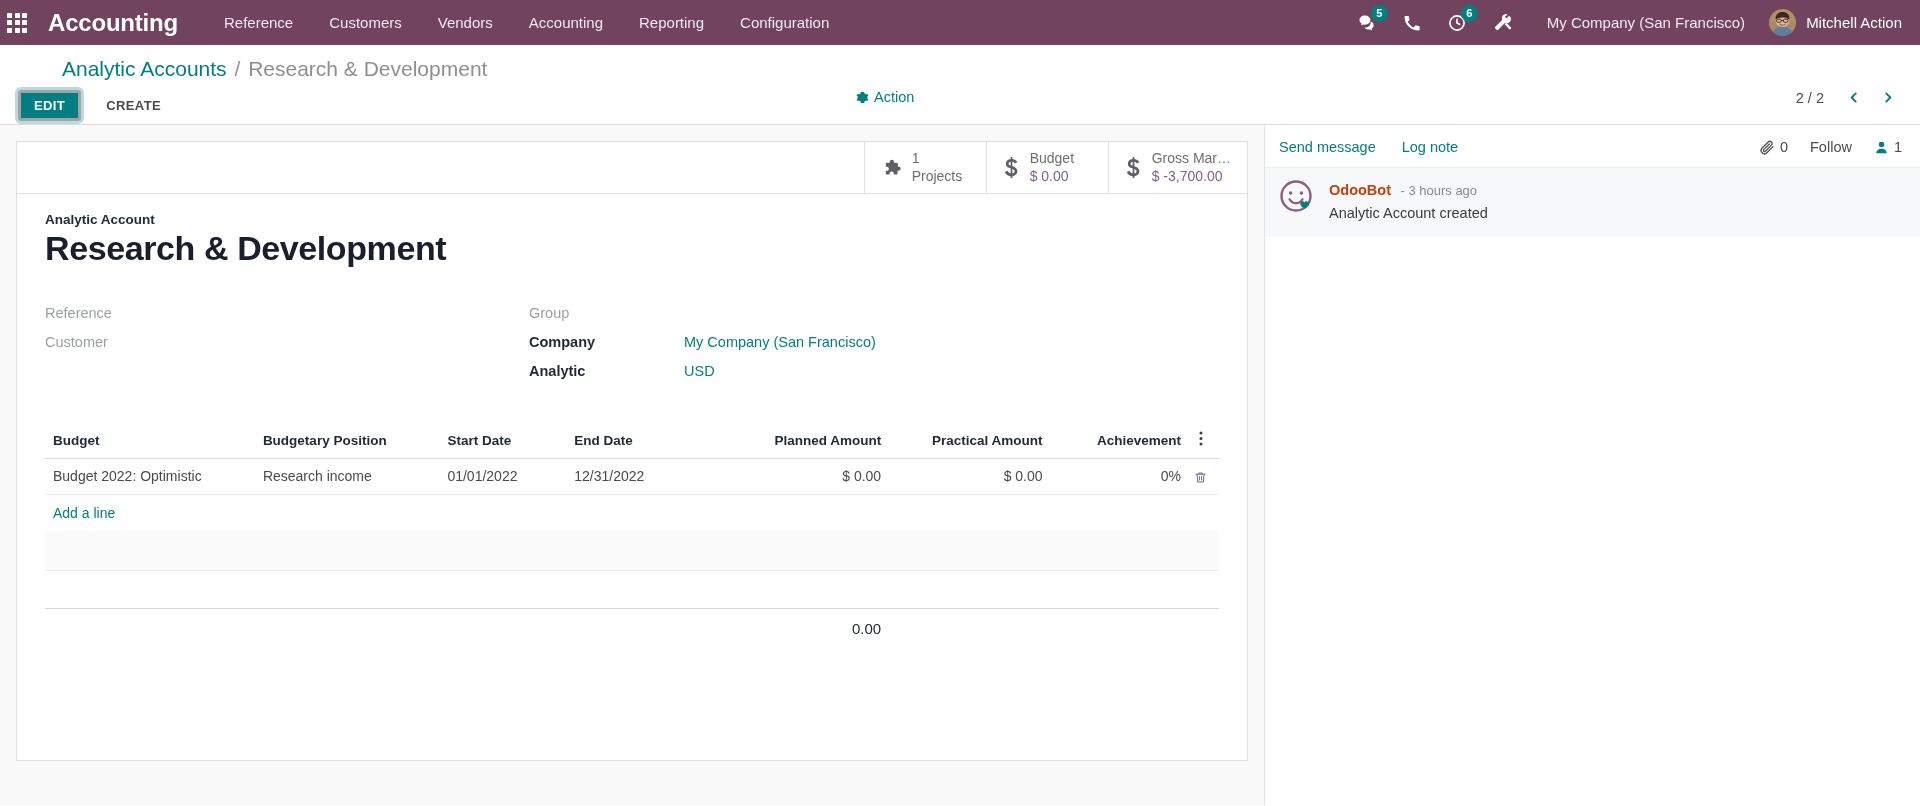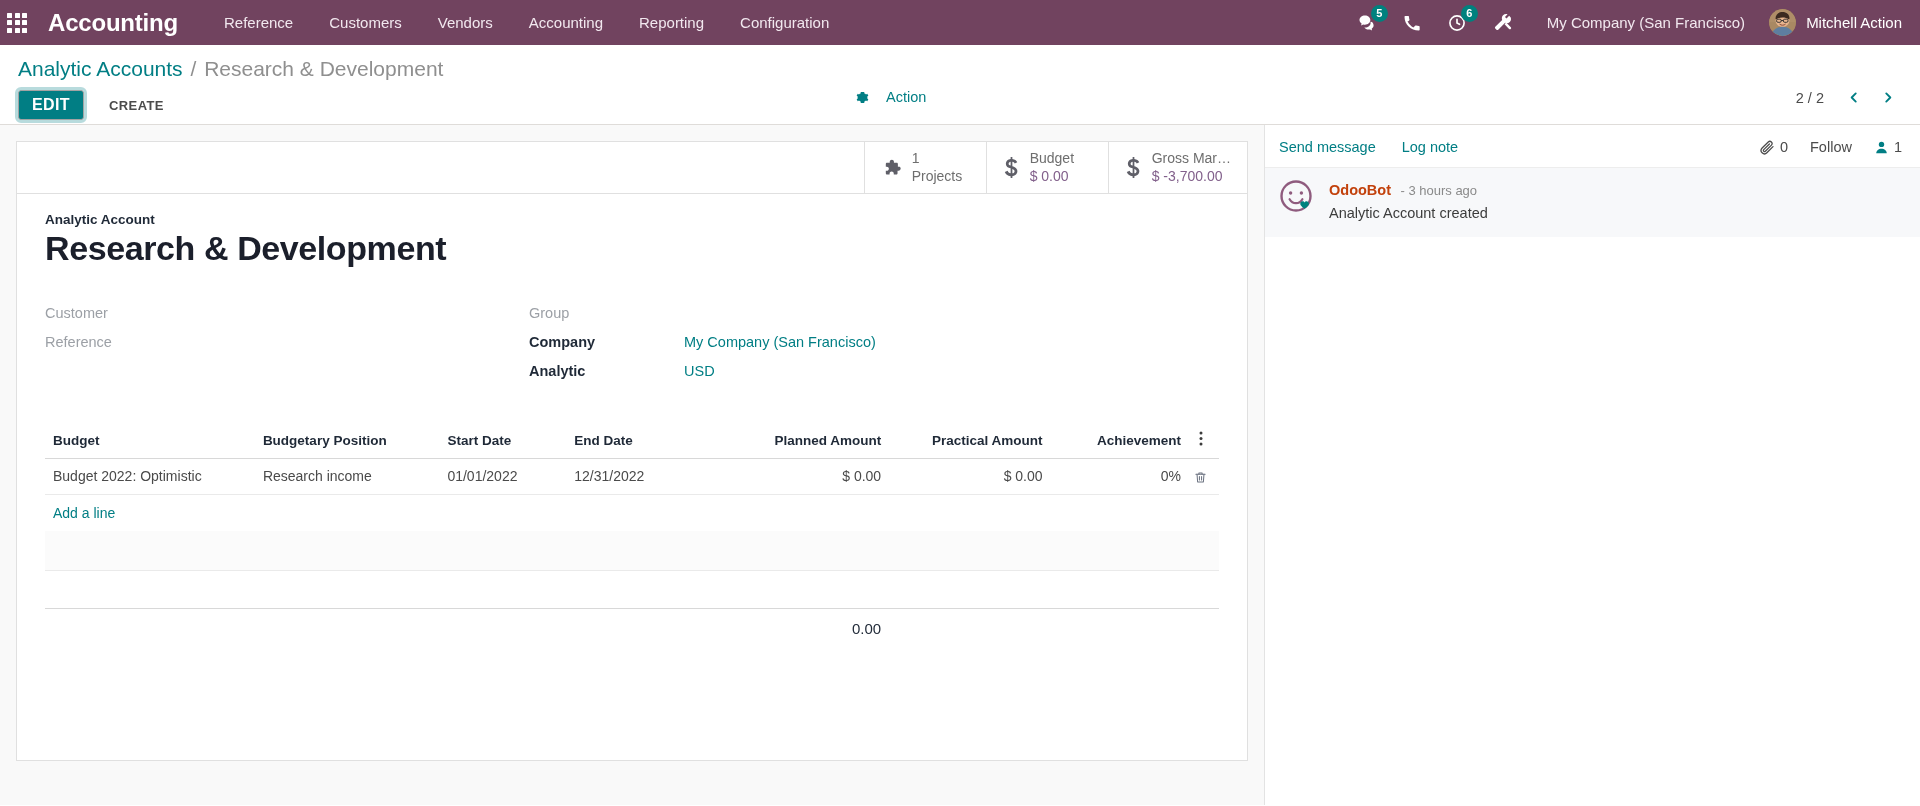--- a/index.html
+++ b/index.html
@@ -109,31 +109,32 @@
     border-bottom: 1px solid #dfdcd9;
     padding: 10px 18px 0 18px;
     position: relative;
     height: 80px;
   }
   .breadcrumb {
     font-size: 21px;
     line-height: 28px;
     margin-bottom: 6px;
     white-space: nowrap;
+    margin-left: 44px;
   }
   .bc-link { color: #017e84; cursor: pointer; }
   .bc-sep { color: #8f8f8f; margin: 0 2px; }
   .bc-current { color: #8f8f8f; }
   .cp-row { display: flex; align-items: center; height: 32px; }
   .btn-edit {
     background: #017e84;
     color: #ffffff;
-    border: 1px solid #a3a3a3;
+    border: 3px solid #a3a3a3;
     outline: 3px solid rgba(1,126,132,0.28);
-    font-size: 16px;
+    font-size: 13px;
     font-weight: 700;
     letter-spacing: 0.4px;
     padding: 5px 13px;
     border-radius: 3px;
     cursor: pointer;
   }
   .btn-create {
     background: transparent;
     border: none;
     color: #4b4b4b;
@@ -145,21 +146,21 @@
     cursor: pointer;
   }
   .action-btn {
     position: absolute;
     left: 856px;
     top: 44px;
     font-size: 14.5px;
     color: #017e84;
     display: flex;
     align-items: center;
-    gap: 17px;
+    gap: 5px;
     cursor: pointer;
   }
   .pager {
     position: absolute;
     right: 18px;
     top: 44px;
     display: flex;
     align-items: center;
     gap: 6px;
     font-size: 14.5px;
@@ -533,25 +534,25 @@
         </div>
       </div>
 
       <div class="sheet-inner">
         <div class="field-label-top">Analytic Account</div>
         <h1 class="record-title">Research &amp; Development</h1>
 
         <div class="field-grid">
           <div class="field-col">
             <div class="field-row">
-              <span class="f-label">Customer</span>
+              <span class="f-label">Reference</span>
               <span class="f-value"></span>
             </div>
             <div class="field-row">
-              <span class="f-label">Reference</span>
+              <span class="f-label">Customer</span>
               <span class="f-value"></span>
             </div>
           </div>
 
           <div class="field-col">
             <div class="field-row">
               <span class="f-label">Group</span>
               <span class="f-value"></span>
             </div>
             <div class="field-row">

